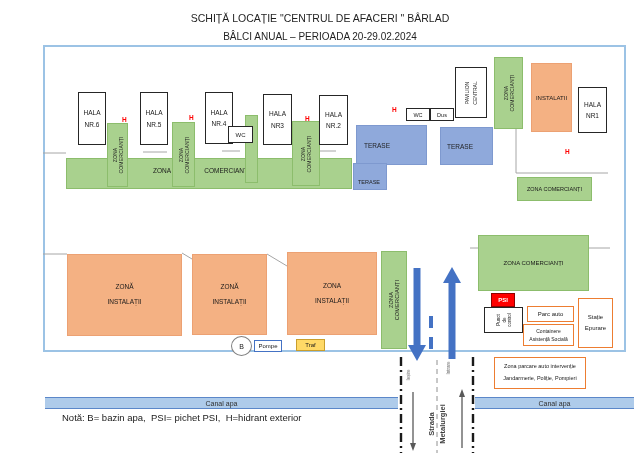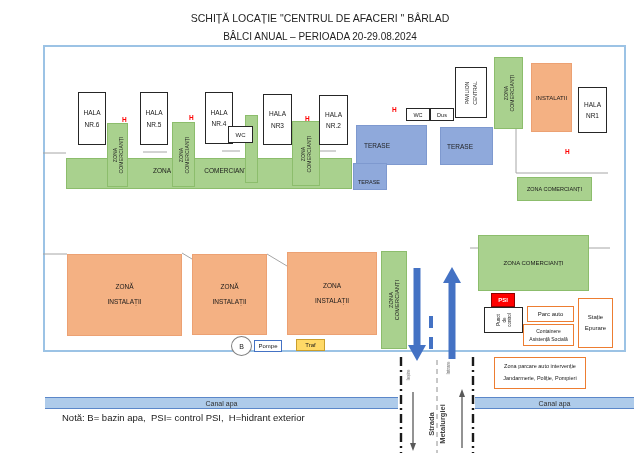--- a/index.html
+++ b/index.html
@@ -25,21 +25,21 @@
   .canal{background:#AECBEA;border-top:1px solid #5B87C9;border-bottom:1px solid #5B87C9;
          box-sizing:border-box;font-size:7px;color:#2e2e2e;display:flex;align-items:center;justify-content:center}
   .title{left:0;top:12px;width:640px;text-align:center;font-size:10.5px;color:#1f1f1f}
   .subtitle{left:0;top:31px;width:640px;text-align:center;font-size:10px;color:#1f1f1f}
   svg{position:absolute;left:0;top:0;pointer-events:none}
 </style>
 </head>
 <body>
 
 <div class="abs title">SCHIȚĂ LOCAȚIE "CENTRUL DE AFACERI " BÂRLAD</div>
-<div class="abs subtitle">BÂLCI ANUAL – PERIOADA 20-29.08.2024</div>
+<div class="abs subtitle">BÂLCI ANUAL – PERIOADA 20-29.02.2024</div>
 
 <div class="abs" style="left:43px;top:45px;width:583px;height:307px;border:2px solid #9CC3E5;box-sizing:border-box;z-index:0"></div>
 
 <svg width="640" height="453" style="z-index:1">
   <g stroke="#A6A6A6" stroke-width="1">
     <line x1="43" y1="153" x2="66" y2="153"></line>
     <line x1="143" y1="152" x2="167" y2="152"></line>
     <line x1="222" y1="151" x2="240" y2="151"></line>
     <line x1="317" y1="151" x2="336" y2="151"></line>
     <line x1="516" y1="122" x2="516" y2="173"></line>
@@ -140,21 +140,21 @@
 <div class="abs ctr" style="left:296px;top:339px;width:29px;height:12px;background:#FFD966;border:1px solid #C99E2C;box-sizing:border-box;font-size:6px;z-index:4">Traf</div>
 <div class="abs ctr" style="left:231px;top:336px;width:21px;height:20px;background:#fff;border:1px solid #7F7F7F;border-radius:50%;box-sizing:border-box;font-size:7px;z-index:5">B</div>
 
 <div class="abs canal" style="left:45px;top:397px;width:353px;height:12px">
   <span>Canal apa</span>
 </div>
 <div class="abs canal" style="left:475px;top:397px;width:159px;height:12px">
   <span>Canal apa</span>
 </div>
 
-<div class="abs pre" style="left:62px;top:412px;font-size:9.5px">Notă: B= bazin apa,  PSI= control PSI,  H=hidrant exterior</div>
+<div class="abs pre" style="left:62px;top:412px;font-size:9.5px">Notă: B= bazin apa,  PSI= pichet PSI,  H=hidrant exterior</div>
 
 <div class="abs" style="left:426px;top:396px;width:22px;height:56px;z-index:6">
   <div class="rot rotml" style="font-size:7.5px;font-weight:bold;color:#3d3d3d;line-height:1.5">Strada
 Metalurgiei</div>
 </div>
 <div class="abs" style="left:403px;top:362px;width:10px;height:26px;z-index:6">
   <div class="rot" style="font-size:4.5px;color:#6f6f6f">Ieșire</div>
 </div>
 <div class="abs" style="left:443px;top:358px;width:10px;height:20px;z-index:6">
   <div class="rot" style="font-size:4.5px;color:#6f6f6f">Intrare</div>

